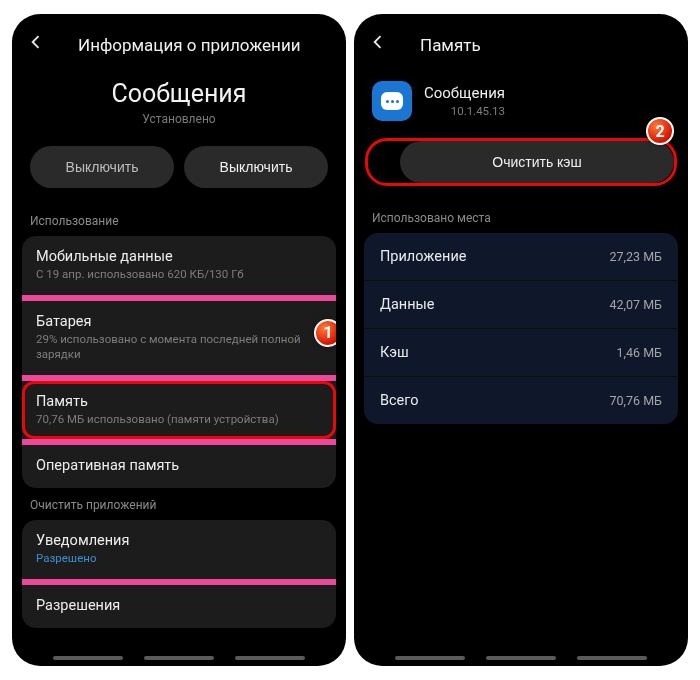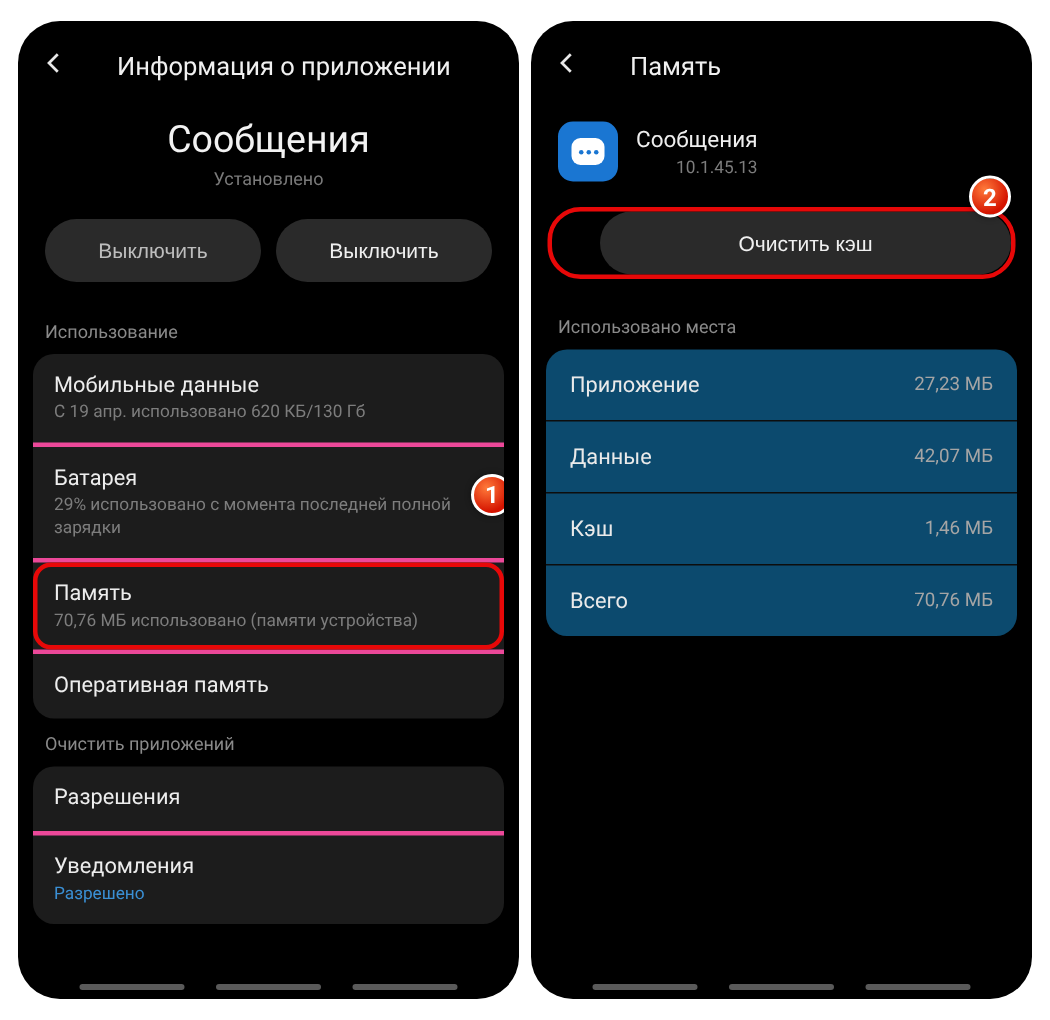--- a/index.html
+++ b/index.html
@@ -79,21 +79,21 @@
     padding: 10px 18px 8px 18px;
   }
   .list-card {
     background: #1c1c1c;
     border-radius: 14px;
     margin: 0 10px;
     overflow: hidden;
   }
   .list-item {
     padding: 12px 14px;
-    border-bottom: 3px solid #ec4899;
+    border-bottom: 6px solid #ec4899;
     cursor: pointer;
   }
   .list-item:last-child { border-bottom: none; }
   .li-title {
     font-size: 14.5px;
     color: #ededed;
     margin-bottom: 2px;
   }
   .li-sub {
     font-size: 11.5px;
@@ -161,21 +161,21 @@
     left: 5px;
     border: 4px solid transparent;
     border-top-color: #fff;
   }
   .bubble span {
     width: 3px; height: 3px; background: #1a76d2; border-radius: 50%;
   }
   .app-row-text .name { font-size: 15px; color: #eee; }
   .app-row-text .ver { font-size: 11.5px; color: #7d7d7d; margin-top: 2px; text-align: right; }
   .storage-card {
-    background: #0c4a6e;
+    background: #0f172a;
     border-radius: 14px;
     margin: 0 10px;
     overflow: hidden;
   }
   .storage-row {
     display: flex;
     justify-content: space-between;
     align-items: center;
     padding: 15px 16px;
     border-bottom: 1px solid #0d0d0d;
@@ -247,25 +247,25 @@
     </div>
     <div class="list-item">
       <div class="li-title">Оперативная память</div>
     </div>
   </div>
 
   <div class="section-label">Очистить приложений</div>
 
   <div class="list-card">
     <div class="list-item">
-      <div class="li-title">Разрешения</div>
-    </div>
-    <div class="list-item">
       <div class="li-title">Уведомления</div>
       <div class="li-sub blue">Разрешено</div>
+    </div>
+    <div class="list-item">
+      <div class="li-title">Разрешения</div>
     </div>
   </div>
 
   <div class="nav-bar">
     <div class="nav-pill"></div>
     <div class="nav-pill"></div>
     <div class="nav-pill"></div>
   </div>
 </div>
 

